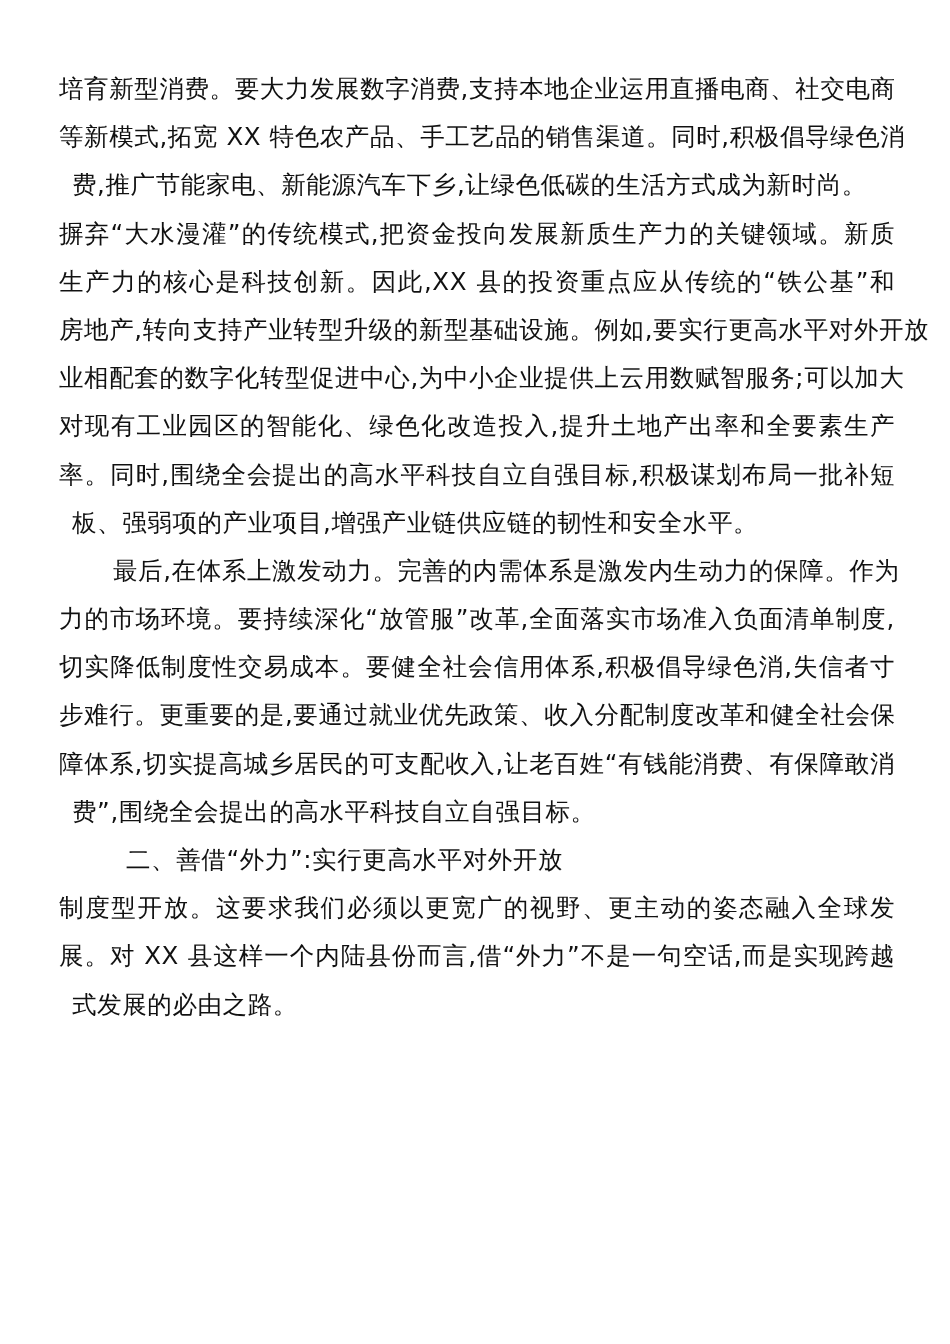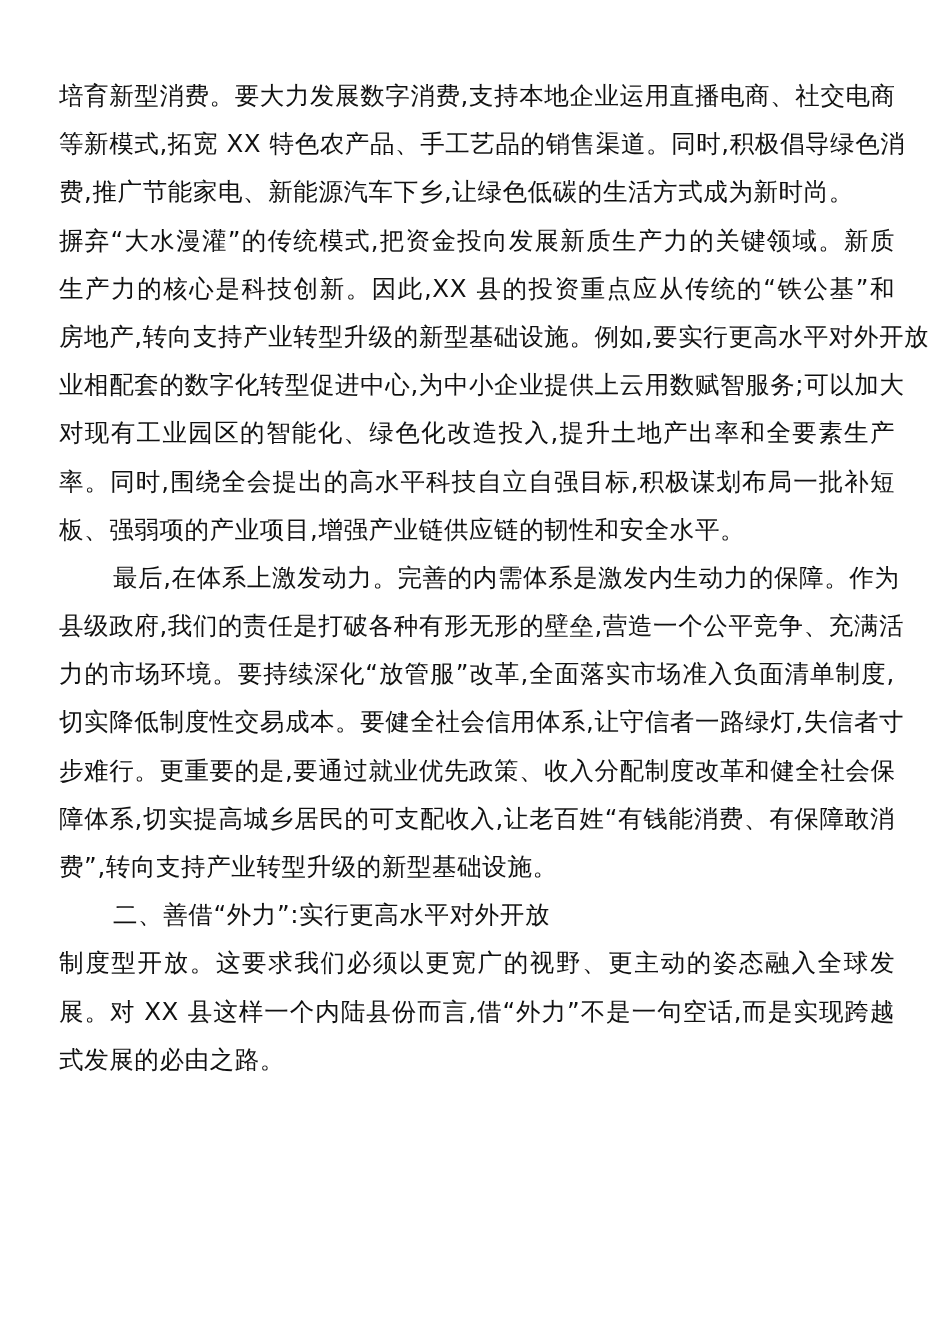--- a/index.html
+++ b/index.html
@@ -1,35 +1,35 @@
 <!DOCTYPE html>
 <html><head>
   <meta charset="utf-8">
   <style>
     html, body { margin: 0; padding: 0; background: #ffffff; }
     body { width: 950px; height: 1344px; overflow: hidden; position: relative; }
     .page {
       position: absolute;
       left: 59px;
-      top: 72px;
+      top: 65px;
       width: 836px;
       font-family: "DejaVu Sans", "Liberation Sans", sans-serif;
       font-size: 24.5px;
       line-height: 48.2px;
       color: #111111;
       letter-spacing: 0.6px;
     }
     .line {
       display: block;
       white-space: nowrap;
       height: 48.2px;
       text-align: justify;
       text-align-last: justify;
     }
-    .line.last { text-align-last: left; }
+    .line.last { text-align-last: left; margin-left: 13px; }
     .indent { padding-left: 54px; }
   </style>
 </head>
 <body>
 
 <div class="page">
 
   <div>
     <span class="line">培育新型消费。要大力发展数字消费,支持本地企业运用直播电商、社交电商</span>
     <span class="line">等新模式,拓宽 XX 特色农产品、手工艺品的销售渠道。同时,积极倡导绿色消</span>
@@ -41,26 +41,25 @@
     <span class="line">生产力的核心是科技创新。因此,XX 县的投资重点应从传统的“铁公基”和</span>
     <span class="line">房地产,转向支持产业转型升级的新型基础设施。例如,要实行更高水平对外开放</span>
     <span class="line">业相配套的数字化转型促进中心,为中小企业提供上云用数赋智服务;可以加大</span>
     <span class="line">对现有工业园区的智能化、绿色化改造投入,提升土地产出率和全要素生产</span>
     <span class="line">率。同时,围绕全会提出的高水平科技自立自强目标,积极谋划布局一批补短</span>
     <span class="line last">板、强弱项的产业项目,增强产业链供应链的韧性和安全水平。</span>
   </div>
 
   <div>
     <span class="line indent">最后,在体系上激发动力。完善的内需体系是激发内生动力的保障。作为</span>
-    <span class="line">县级政府,我们的责任是打破各种有形无形的壁垒,营造一个公平竞争、充满活</span>
     <span class="line">力的市场环境。要持续深化“放管服”改革,全面落实市场准入负面清单制度,</span>
-    <span class="line">切实降低制度性交易成本。要健全社会信用体系,让守信者一路绿灯,失信者寸</span>
+    <span class="line">切实降低制度性交易成本。要健全社会信用体系,积极倡导绿色消,失信者寸</span>
     <span class="line">步难行。更重要的是,要通过就业优先政策、收入分配制度改革和健全社会保</span>
     <span class="line">障体系,切实提高城乡居民的可支配收入,让老百姓“有钱能消费、有保障敢消</span>
-    <span class="line last">费”,转向支持产业转型升级的新型基础设施。</span>
+    <span class="line last">费”,围绕全会提出的高水平科技自立自强目标。</span>
   </div>
 
   <div>
     <span class="line indent last">二、善借“外力”:实行更高水平对外开放</span>
   </div>
 
   <div>
     <span class="line">制度型开放。这要求我们必须以更宽广的视野、更主动的姿态融入全球发</span>
     <span class="line">展。对 XX 县这样一个内陆县份而言,借“外力”不是一句空话,而是实现跨越</span>
     <span class="line last">式发展的必由之路。</span>

